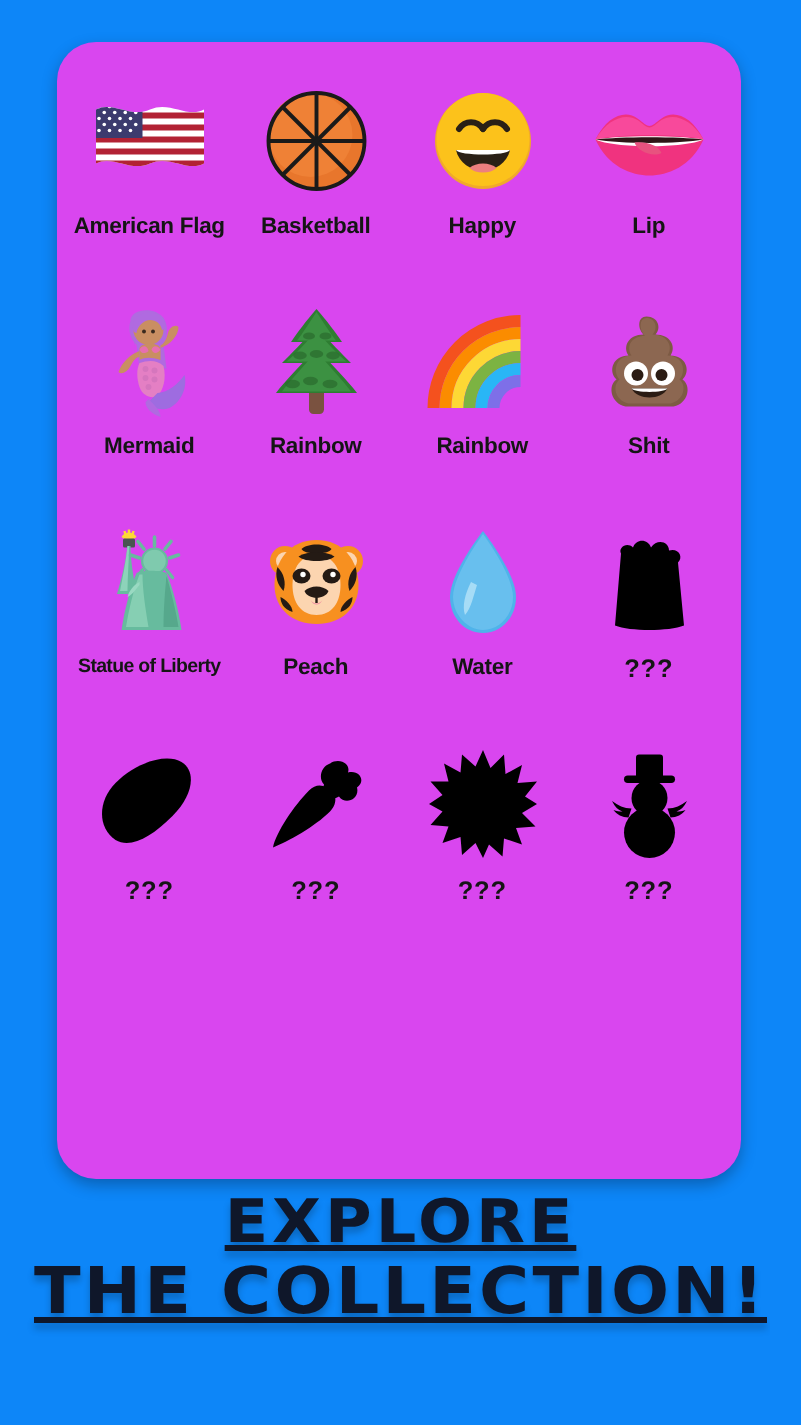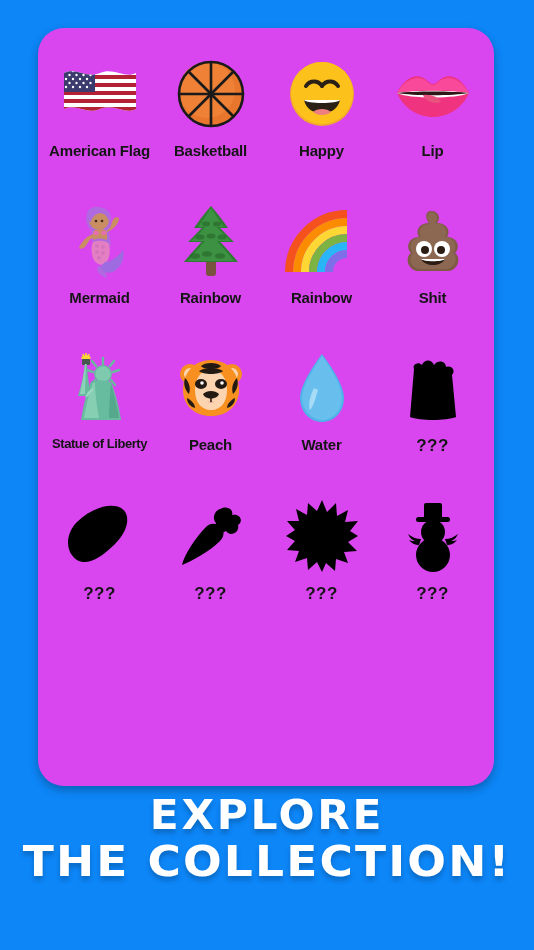--- a/index.html
+++ b/index.html
@@ -74,25 +74,26 @@
   .cell-label.long { font-size: 13px; letter-spacing: -0.45px; text-align: right; }
   .cell-label.locked { font-size: 17px; letter-spacing: 0.5px; }
 
   
   #explore-headline {
     position: absolute;
     left: 0;
     top: 795px;
     width: 534px;
     text-align: center;
-    color: #ffffff;
+    color: #0f172a;
     font-family: "DejaVu Sans", sans-serif;
     font-weight: bold;
     text-transform: uppercase;
     text-shadow: 0 4px 5px rgba(0,0,0,0.22);
+    text-decoration: underline;
   }
 
   #headline-line-1 {
     display: block;
     font-size: 40px;
     letter-spacing: 2.5px;
     line-height: 1.02;
     transform: scaleX(1.06);
   }
 

